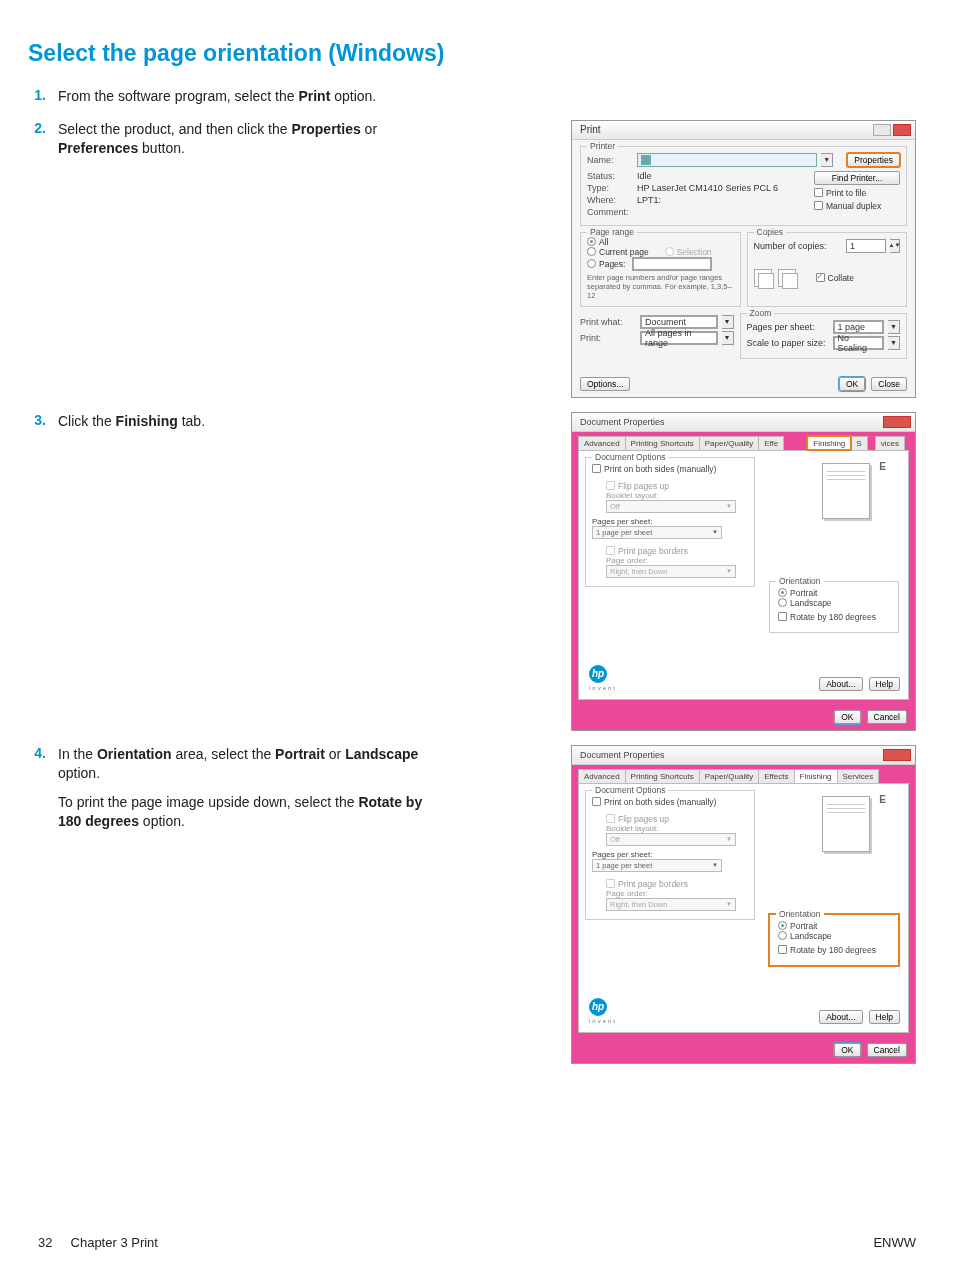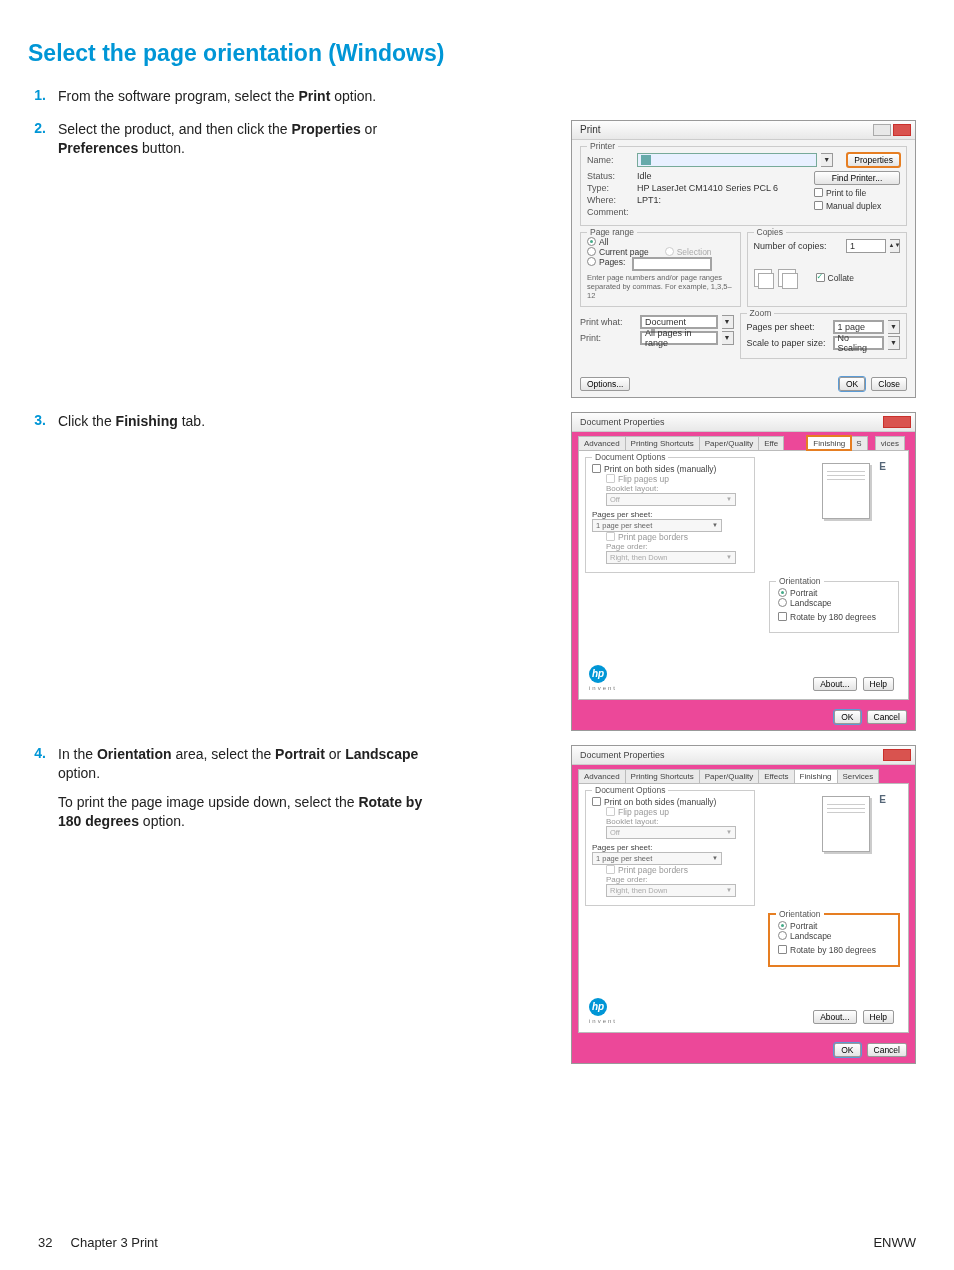--- a/index.html
+++ b/index.html
@@ -83,21 +83,21 @@
   }
   .printer-icon { width:10px; height:10px; background:#6aa; margin-right:3px; }
   .dd-arrow { width:12px; height:14px; border:1px solid #999; border-left:none; background:#eee; display:flex;align-items:center;justify-content:center;font-size:7px; }
   .btn {
     border:1px solid #999; background:linear-gradient(#fff,#e4e4e4);
     padding:1px 6px; font-size:8.5px; border-radius:2px;
   }
   .btn.primary { outline:1px solid #5b9bd5; }
   .twocol { display:flex; gap:6px; }
   .twocol > * { flex:1; }
-  .radio, .check { display:flex; align-items:flex-start; gap:3px; font-size:8.5px; }
+  .radio, .check { display:flex; align-items:center; gap:3px; font-size:8.5px; }
   .rdot, .cbox { width:9px; height:9px; border:1px solid #888; background:#fff; border-radius:50%; position:relative; }
   .rdot.sel::after{content:"";position:absolute;inset:2px;background:#4a8;border-radius:50%;}
   .cbox{border-radius:1px;}
   .cbox.sel::after{content:"✓";position:absolute;font-size:8px;left:0;top:-2px;color:#2a7;}
   .num-input { width:40px; height:14px; border:1px solid #999; background:#fff; display:flex;align-items:center;padding:0 3px; }
   .spin { width:10px; height:14px; border:1px solid #999; border-left:none; background:#eee; font-size:6px; display:flex;flex-direction:column;align-items:center;justify-content:center;line-height:5px;}
   .collate-icon { width:18px; height:18px; display:inline-block; border:1px solid #aaa; background:#fff; position:relative; margin-right:2px; }
   .collate-icon::after{content:"";position:absolute;left:3px;top:3px;right:-3px;bottom:-3px;border:1px solid #aaa;background:#fff;}
   .sel-box { height:14px; border:2px solid #a3a3a3; background:#fff; display:flex; align-items:center; padding:0 3px; }
   .dlg-footer { display:flex; justify-content:space-between; padding:4px 8px 6px;}
@@ -118,33 +118,33 @@
     background:#eaeaea; margin-right:-1px;
   }
   .tab.active { background:#fff; position:relative; z-index:2;}
   .tab.isolated { margin-left:24px; }
   .tabpanel { margin:0 6px 6px 6px; border:1px solid #bbb; background:#fff; padding:6px; min-height:250px; position:relative;}
   .doc-opts { border:1px solid #ccc; padding:6px 6px 8px 6px; width:170px; position:relative;}
   .doc-opts .group-label{ background:#fff; }
   .mini-sel { width:130px; height:13px; border:1px solid #bbb; background:#f7f7f7; display:flex;align-items:center;justify-content:space-between;padding:0 3px;font-size:7.5px;color:#666;}
   .mini-sel .ar{font-size:6px;}
   .mini-sel.dis { color:#aaa; }
-  .sub { margin-left:14px; color:#999; }
+  .sub { margin-left:14px; color:#999;margin-top:7px; }
   .preview {
     position:absolute; right:20px; top:12px; width:66px; height:56px;
   }
   .prev-page { width:48px; height:56px; border:1px solid #aaa; background:#fff; box-shadow:2px 2px 0 #ccc; padding:4px;}
   .prev-lines { border-top:1px solid #ccc; margin:3px 0;}
   .prev-e { position:absolute; right:2px; top:-2px; font-size:10px; font-weight:bold; color:#567; }
   .orient-box {
     position:absolute; left:190px; top:130px; width:130px;
     border:1px solid #ccc; padding:6px 8px 10px 8px;
   }
   .orient-box .group-label{ background:#fff; }
-  .props-footer { position:absolute; bottom:8px; right:14px; display:flex; gap:6px;}
+  .props-footer { position:absolute; bottom:8px; right:8px; display:flex; gap:6px;}
   .hp-logo { position:absolute; bottom:8px; left:10px; display:flex; flex-direction:column; align-items:flex-start;}
   .hp-circ { width:18px; height:18px; border-radius:50%; background:#0096d6; color:#fff; font-size:10px; font-style:italic; display:flex;align-items:center;justify-content:center; font-weight:bold;}
   .hp-txt { font-size:6px; letter-spacing:2px; color:#777; margin-top:2px;}
   .props-okcancel { display:flex; justify-content:flex-end; gap:6px; padding:4px 8px 6px;}
   .highlight { outline:2px solid #e67e22; outline-offset:-1px; }
   .blue-underline { }
 
   
   .page-footer {
     position:absolute; bottom:20px; left:38px; right:38px;

